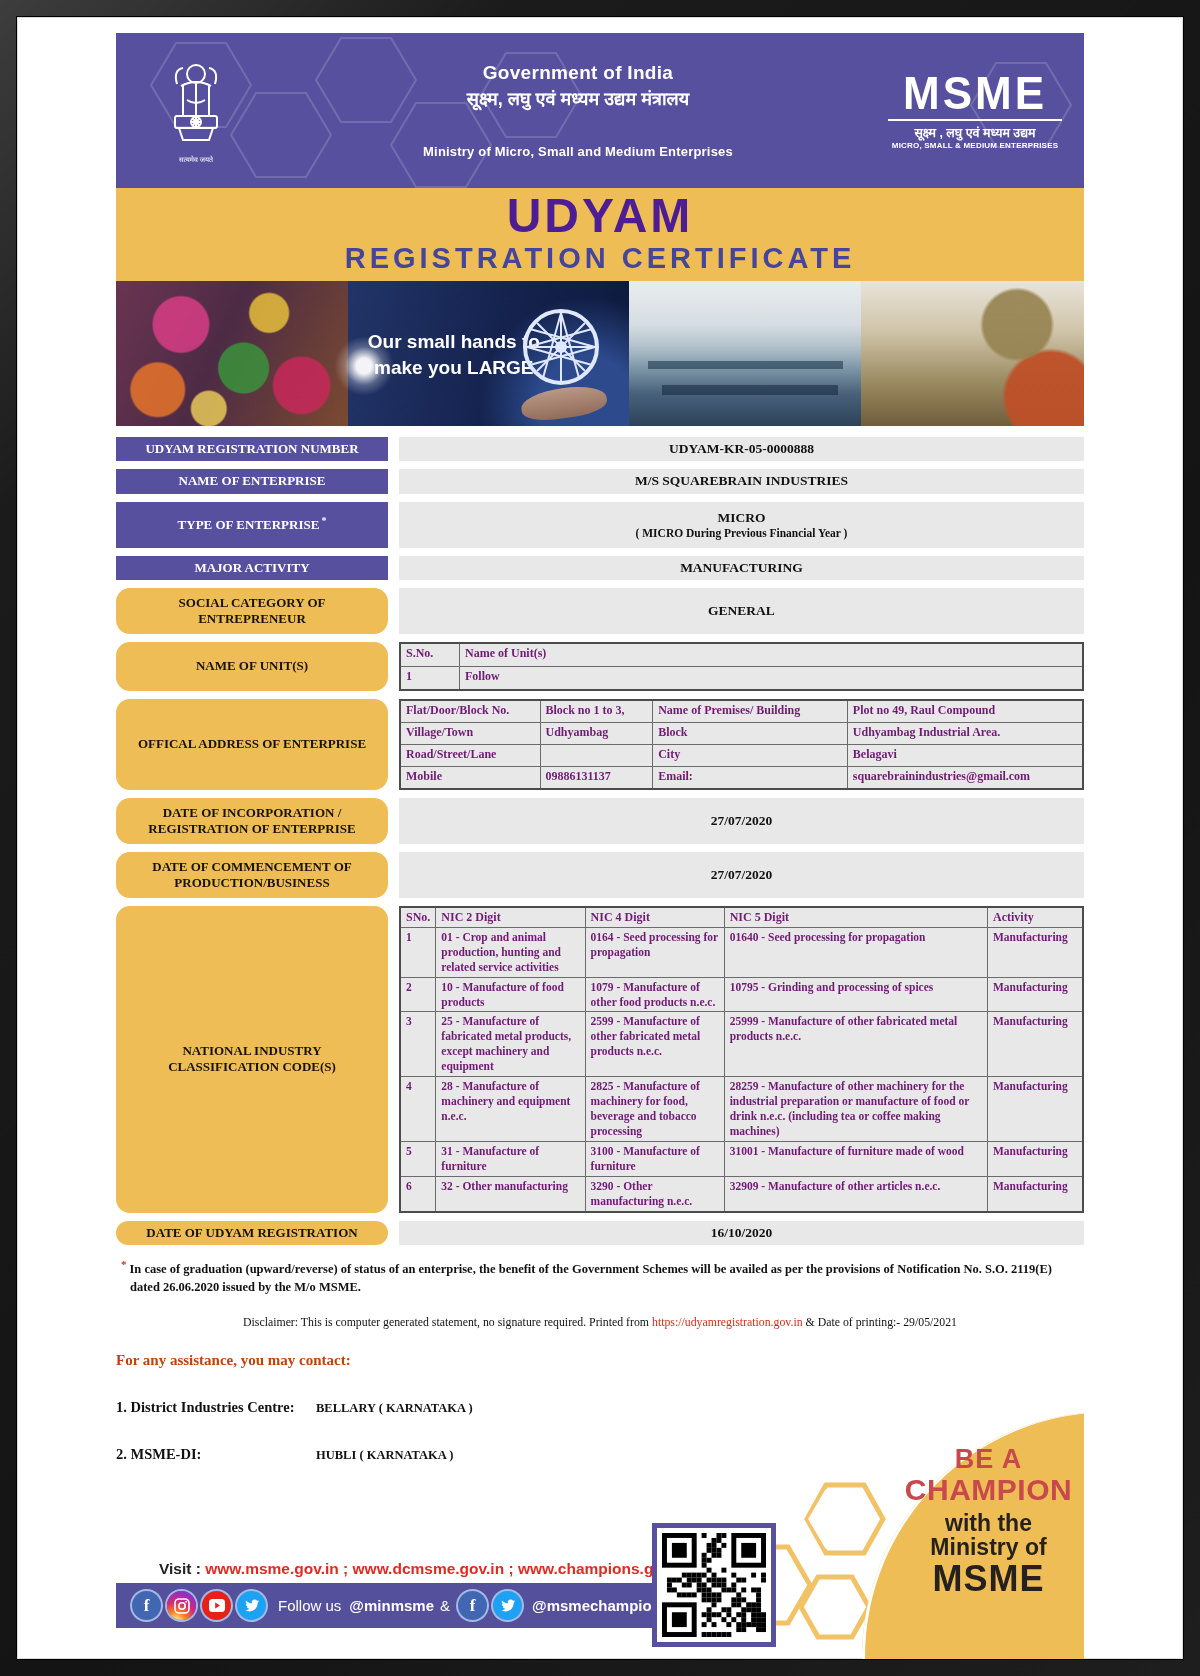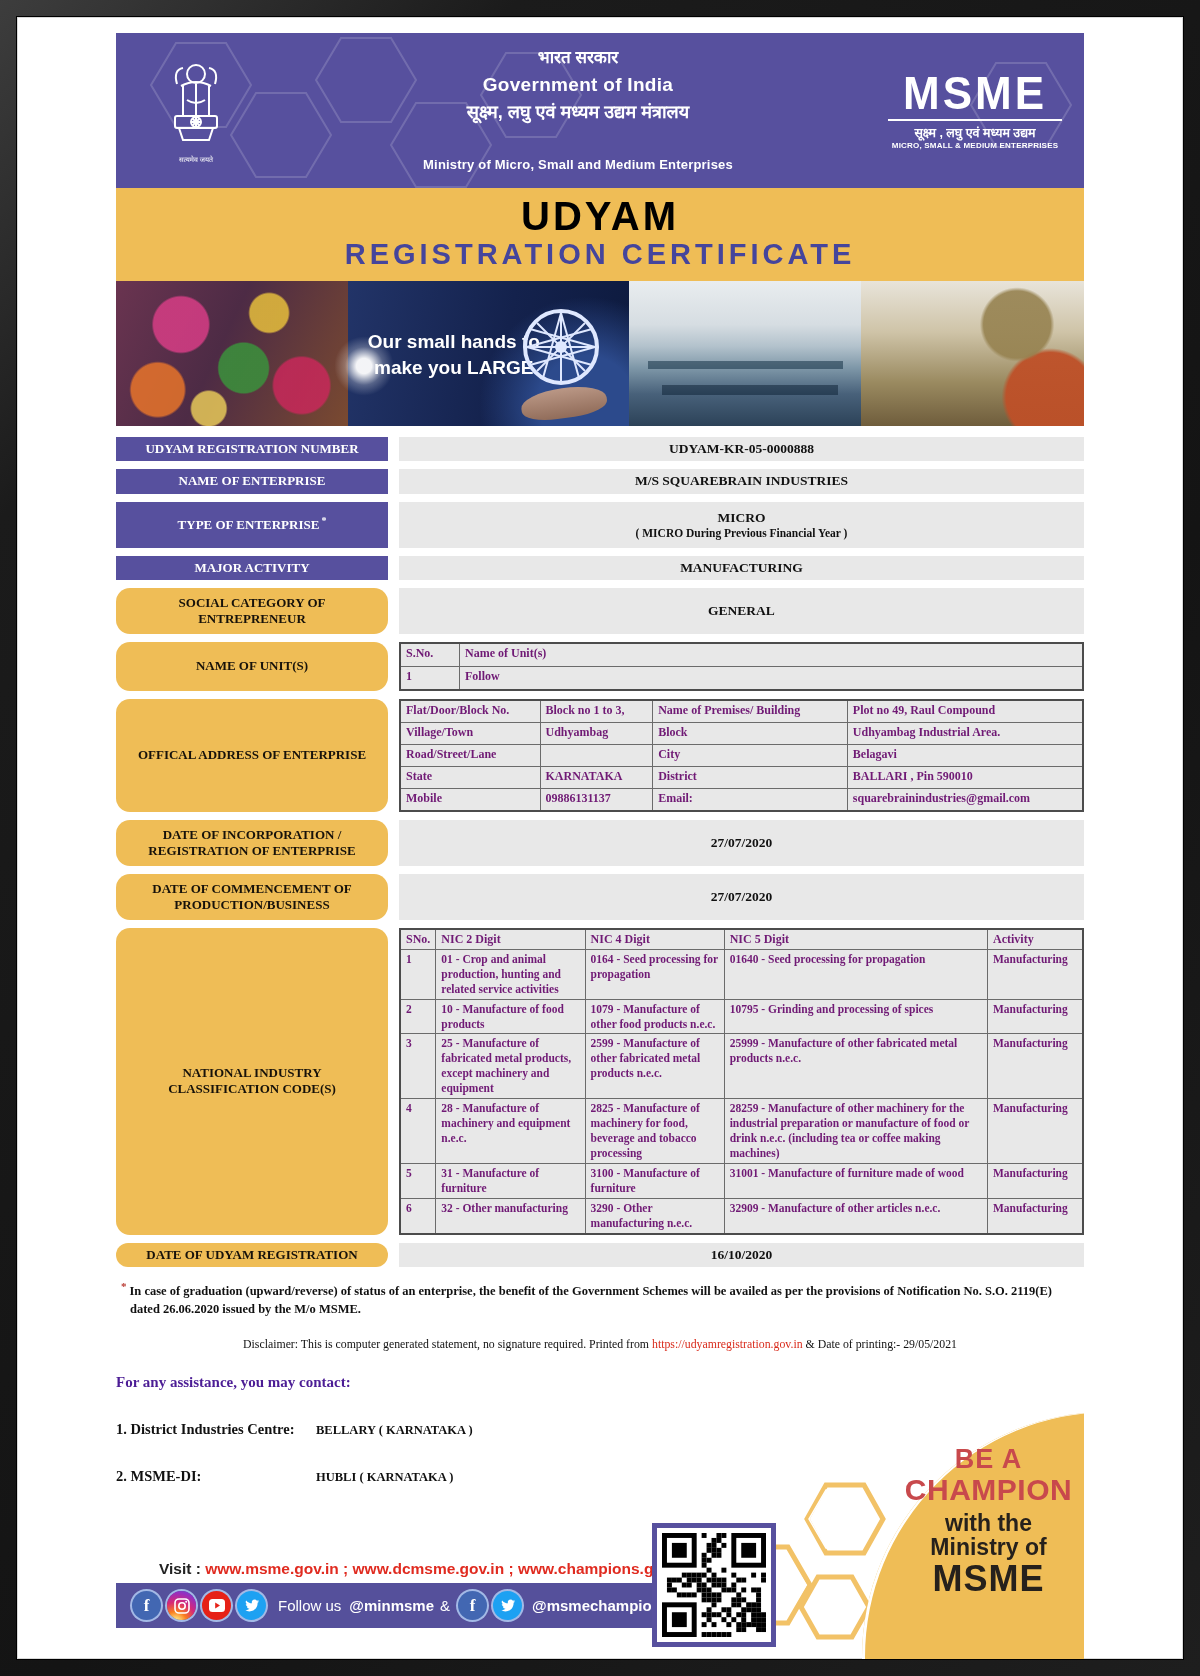--- a/index.html
+++ b/index.html
@@ -29,21 +29,21 @@
   .h-en2{font-size:13px;font-weight:bold;letter-spacing:.2px;margin-top:31px;}
   .msme-logo{width:190px;color:#fff;font-family:"Liberation Sans",sans-serif;text-align:center;padding-right:14px;}
   .msme-acronym{font-size:44px;font-weight:800;letter-spacing:3px;line-height:1;transform:scaleY(1.05);}
   .msme-rule{height:2px;background:#fff;margin:4px 8px 3px 8px;}
   .msme-hi{font-size:12.5px;font-weight:bold;}
   .msme-en{font-size:8px;font-weight:bold;letter-spacing:.2px;}
 
   
   .titleband{height:93px;background:#efbd56;text-align:center;
     font-family:"Liberation Sans",sans-serif;display:flex;flex-direction:column;justify-content:center;}
-  .t1{font-size:40px;font-weight:800;color:#000000;letter-spacing:3px;line-height:1;}
+  .t1{font-size:48px;font-weight:800;color:#4c1d95;letter-spacing:3px;line-height:1;}
   .t2{font-size:29px;font-weight:800;color:#45459c;letter-spacing:4px;line-height:1.25;}
 
   
   .banner{height:145px;display:flex;position:relative;overflow:hidden;}
   .bseg{height:100%;}
   .b-craft{width:24%;
     background:
       radial-gradient(circle at 28% 30%, rgba(208,60,130,.9) 0 14%, transparent 15%),
       radial-gradient(circle at 66% 22%, rgba(230,190,60,.85) 0 10%, transparent 11%),
       radial-gradient(circle at 55% 60%, rgba(60,140,60,.9) 0 16%, transparent 17%),
@@ -95,21 +95,21 @@
   .nic th{font-size:12px;text-align:center;}
   .nic td{font-size:11.5px;line-height:1.3;}
 
   
   .footnote{margin-top:12px;font-size:12.5px;font-weight:bold;color:#111;line-height:1.45;
     padding-left:14px;text-indent:-9px;width:952px;}
   .fn-star{color:#b8372f;font-size:11px;vertical-align:super;margin-right:3px;}
   .disclaimer{margin-top:19px;text-align:center;font-size:11.8px;color:#111;}
   .red-link{color:#d92b1c;text-decoration:none;}
 
-  .assist-h{margin-top:22px;font-size:15px;font-weight:bold;color:#4c1d95;}
+  .assist-h{margin-top:22px;font-size:15px;font-weight:bold;color:#c2410c;}
   .assist-item{display:flex;margin-top:30px;}
   .assist-label{width:200px;font-size:14.5px;font-weight:bold;color:#111;}
   .assist-value{font-size:12.5px;font-weight:bold;color:#111;padding-top:2px;}
 
   
   .bottomwrap{position:absolute;left:99px;top:1380px;width:968px;height:262px;overflow:hidden;}
   .champ-circle{position:absolute;left:746px;top:15px;width:490px;height:490px;border-radius:50%;
     background:#efbd56;box-shadow:inset 3px 0 0 #fff;}
   .champ-text{position:absolute;left:760px;top:48px;width:225px;text-align:center;
     font-family:"Liberation Sans",sans-serif;line-height:1.08;}
@@ -168,21 +168,20 @@
             <path d="M20 28 L20 58 M33 26 L33 58 M46 28 L46 58"></path>
             <path d="M24 42 Q33 48 42 42"></path>
             <rect x="12" y="58" width="42" height="12" rx="2"></rect>
             <circle cx="33" cy="64" r="5"></circle>
             <path d="M33 59 L33 69 M28 64 L38 64 M29.5 60.5 L36.5 67.5 M36.5 60.5 L29.5 67.5"></path>
             <path d="M16 70 L50 70 L46 82 L20 82 Z"></path>
           </svg>
           <div class="emblem-cap">सत्यमेव जयते</div>
         </div>
         <div class="hdr-center">
-          <div class="h-hi1">भारत सरकार</div>
           <div class="h-en1">Government of India</div>
           <div class="h-hi2">सूक्ष्म, लघु एवं मध्यम उद्यम मंत्रालय</div>
           <div class="h-en2">Ministry of Micro, Small and Medium Enterprises</div>
         </div>
         <div class="msme-logo">
           <div class="msme-acronym">MSME</div>
           <div class="msme-rule"></div>
           <div class="msme-hi">सूक्ष्म , लघु एवं मध्यम उद्यम</div>
           <div class="msme-en">MICRO, SMALL &amp; MEDIUM ENTERPRISES</div>
         </div>
@@ -295,26 +294,20 @@
               <td>Village/Town</td>
               <td>Udhyambag</td>
               <td>Block</td>
               <td>Udhyambag Industrial Area.</td>
             </tr>
             <tr>
               <td>Road/Street/Lane</td>
               <td></td>
               <td>City</td>
               <td>Belagavi</td>
-            </tr>
-            <tr>
-              <td>State</td>
-              <td>KARNATAKA</td>
-              <td>District</td>
-              <td>BALLARI , Pin 590010</td>
             </tr>
             <tr>
               <td>Mobile</td>
               <td>09886131137</td>
               <td>Email:</td>
               <td>squarebrainindustries@gmail.com</td>
             </tr>
           </tbody>
             </table>
         </div>

